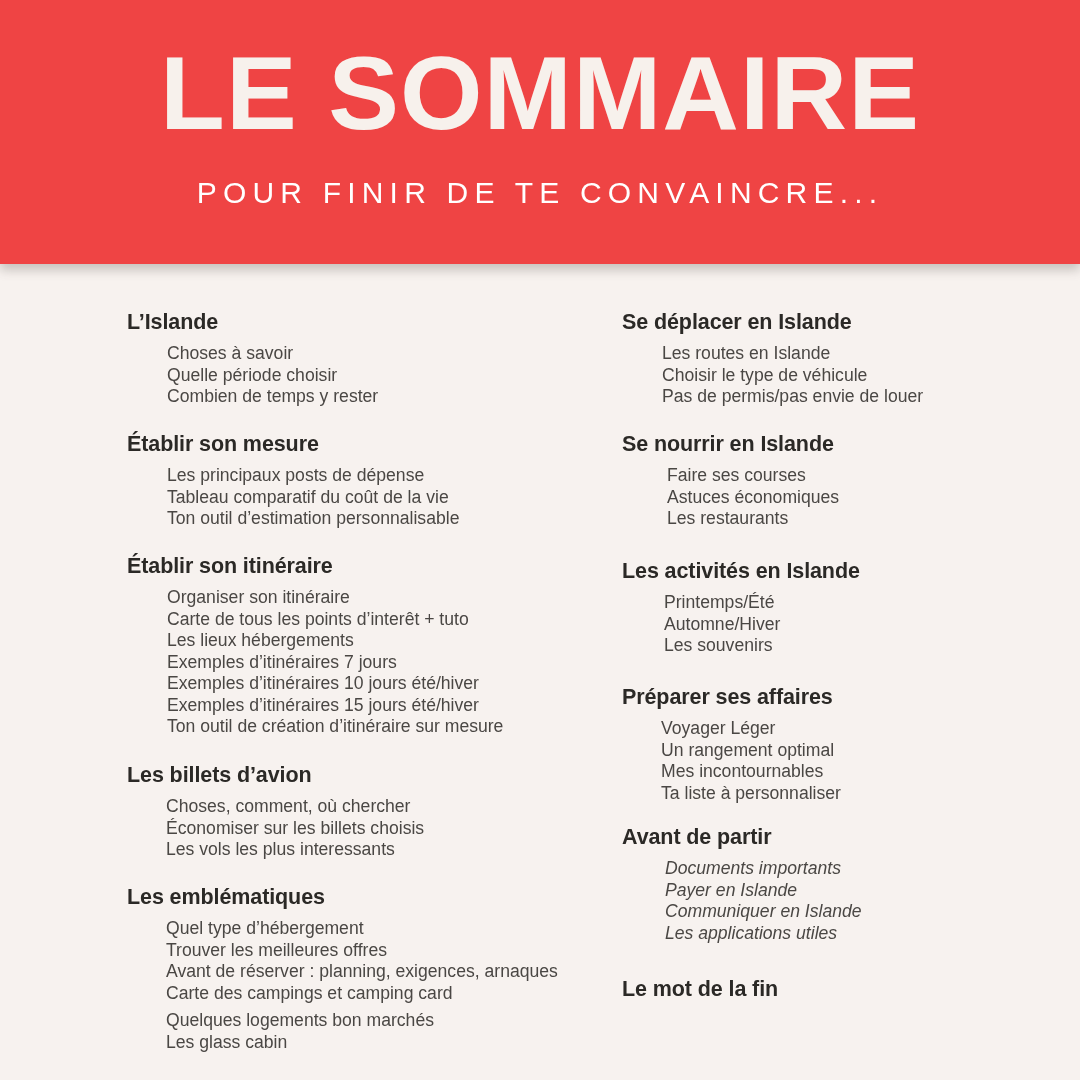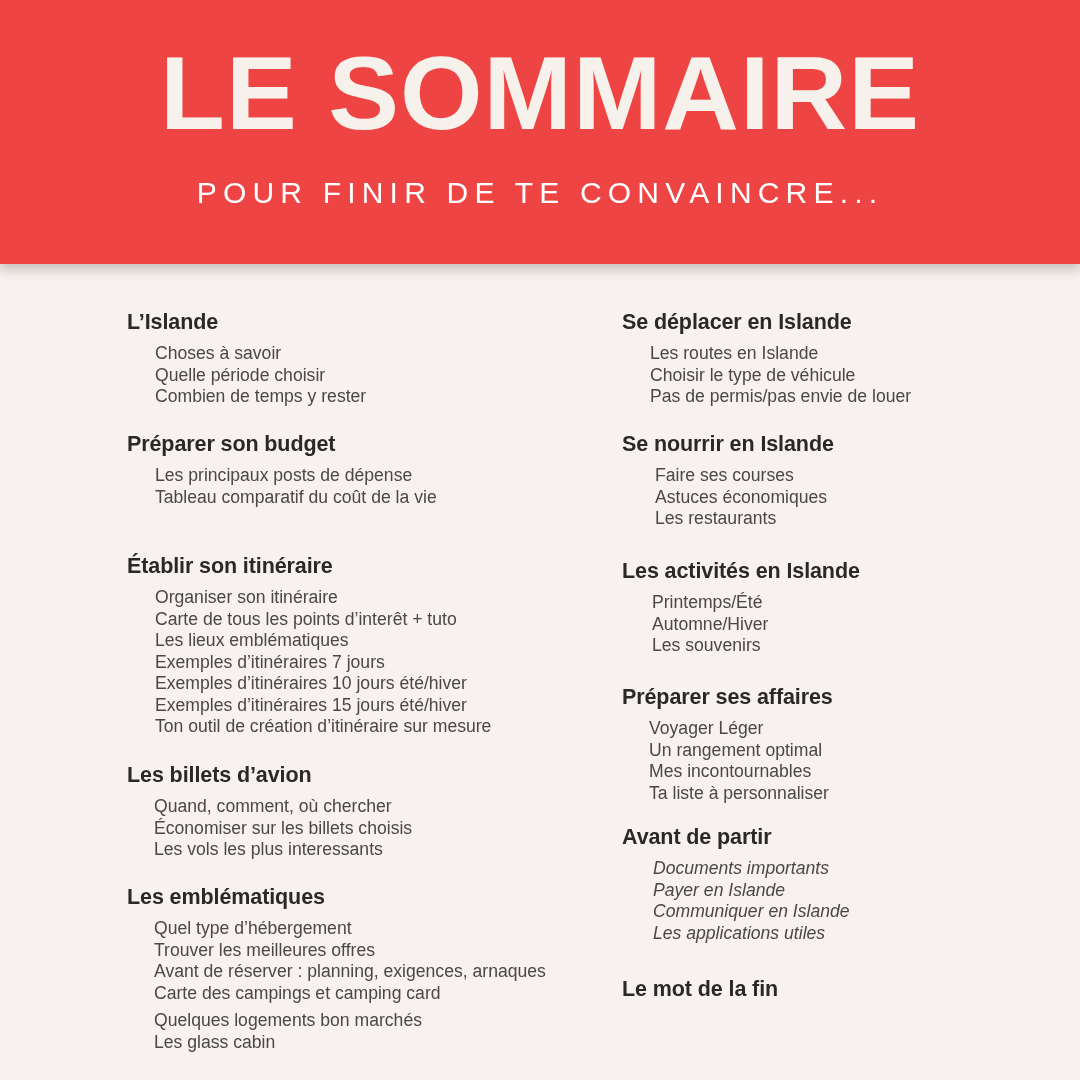--- a/index.html
+++ b/index.html
@@ -80,21 +80,21 @@
     font-family: "Liberation Sans", sans-serif;
     font-weight: 700;
     font-size: 21.5px;
     line-height: 26px;
     letter-spacing: -0.1px;
     white-space: nowrap;
   }
 
   .item-list {
     list-style: none;
-    margin: 0;
+    margin: 12px;
     padding: 0;
   }
   .item {
     color: #4A4744;
     font-family: "Liberation Sans", sans-serif;
     font-weight: 400;
     font-size: 17.6px;
     line-height: 21.5px;
     white-space: nowrap;
   }
@@ -111,42 +111,43 @@
   <div class="column col-left" id="col-left">
       <div class="section" style="position: absolute; left: 0px; top: 45px;">
         <div class="section-title">L’Islande</div>
         <ul class="item-list" style="margin-top: 8px; padding-left: 28px;">
           <li class="item">Choses à savoir</li>
           <li class="item">Quelle période choisir</li>
           <li class="item">Combien de temps y rester</li>
         </ul>
       </div>
       <div class="section" style="position: absolute; left: 0px; top: 167px;">
-        <div class="section-title">Préparer son budget</div>
+        <div class="section-title">Établir son mesure</div>
         <ul class="item-list" style="margin-top: 8px; padding-left: 28px;">
           <li class="item">Les principaux posts de dépense</li>
           <li class="item">Tableau comparatif du coût de la vie</li>
+          <li class="item">Ton outil d’estimation personnalisable</li>
         </ul>
       </div>
       <div class="section" style="position: absolute; left: 0px; top: 289px;">
         <div class="section-title">Établir son itinéraire</div>
         <ul class="item-list" style="margin-top: 8px; padding-left: 28px;">
           <li class="item">Organiser son itinéraire</li>
           <li class="item">Carte de tous les points d’interêt + tuto</li>
-          <li class="item">Les lieux emblématiques</li>
+          <li class="item">Les lieux hébergements</li>
           <li class="item">Exemples d’itinéraires 7 jours</li>
           <li class="item">Exemples d’itinéraires 10 jours été/hiver</li>
           <li class="item">Exemples d’itinéraires 15 jours été/hiver</li>
           <li class="item">Ton outil de création d’itinéraire sur mesure</li>
         </ul>
       </div>
       <div class="section" style="position: absolute; left: 0px; top: 498px;">
         <div class="section-title">Les billets d’avion</div>
         <ul class="item-list" style="margin-top: 8px; padding-left: 27px;">
-          <li class="item">Quand, comment, où chercher</li>
+          <li class="item">Choses, comment, où chercher</li>
           <li class="item">Économiser sur les billets choisis</li>
           <li class="item">Les vols les plus interessants</li>
         </ul>
       </div>
       <div class="section" style="position: absolute; left: 0px; top: 620px;">
         <div class="section-title">Les emblématiques</div>
         <ul class="item-list" style="margin-top: 8px; padding-left: 27px;">
           <li class="item">Quel type d’hébergement</li>
           <li class="item">Trouver les meilleures offres</li>
           <li class="item">Avant de réserver : planning, exigences, arnaques</li>

